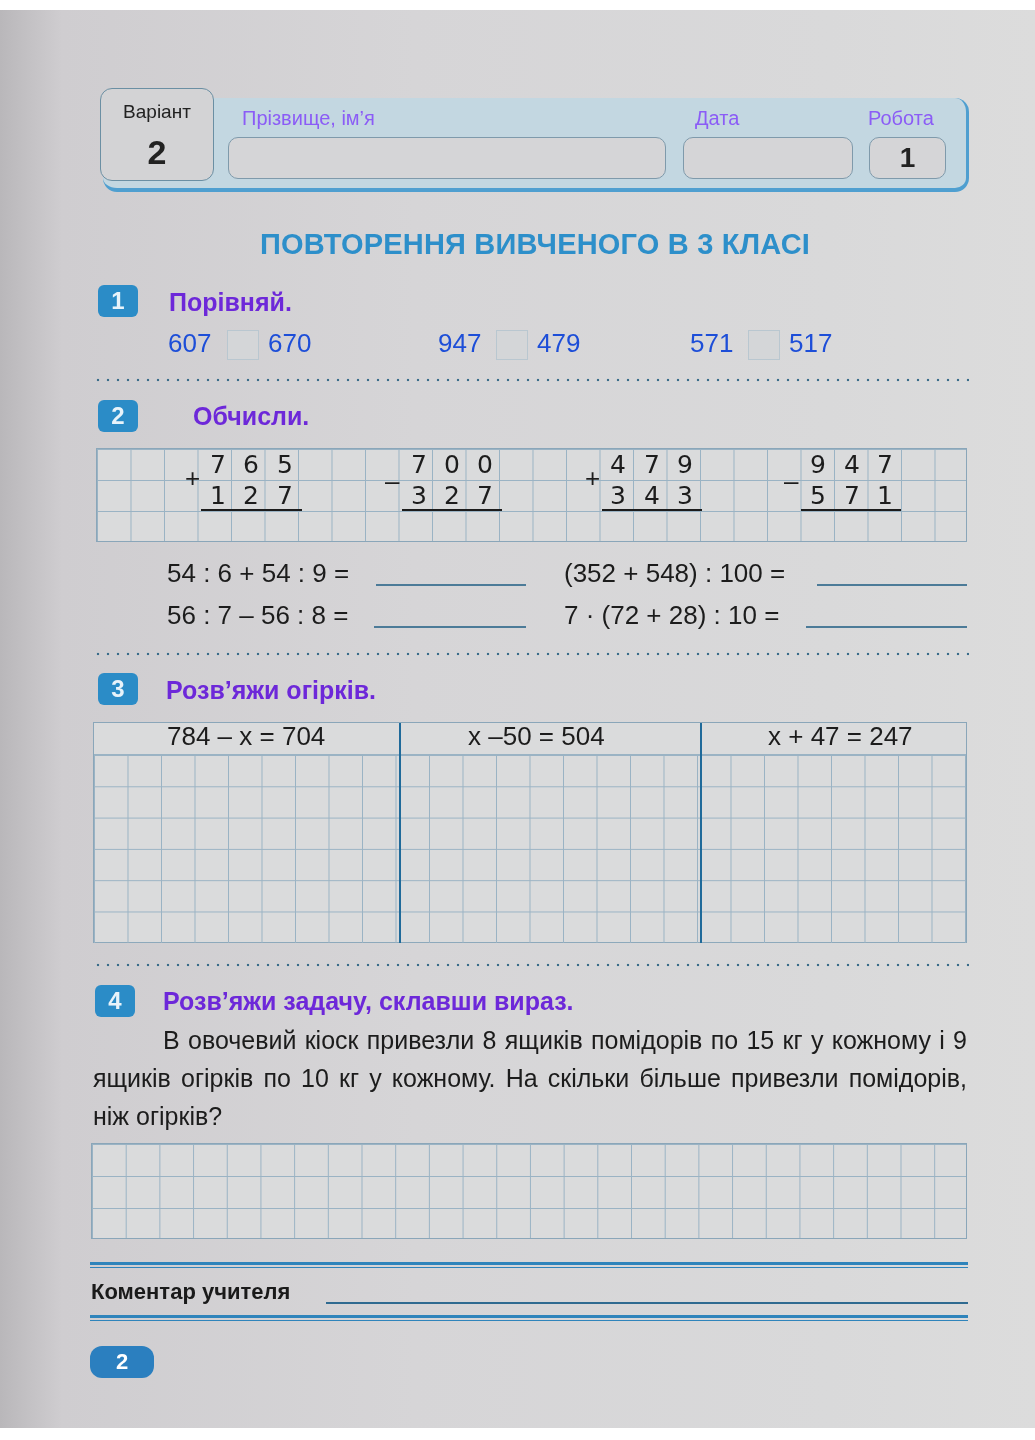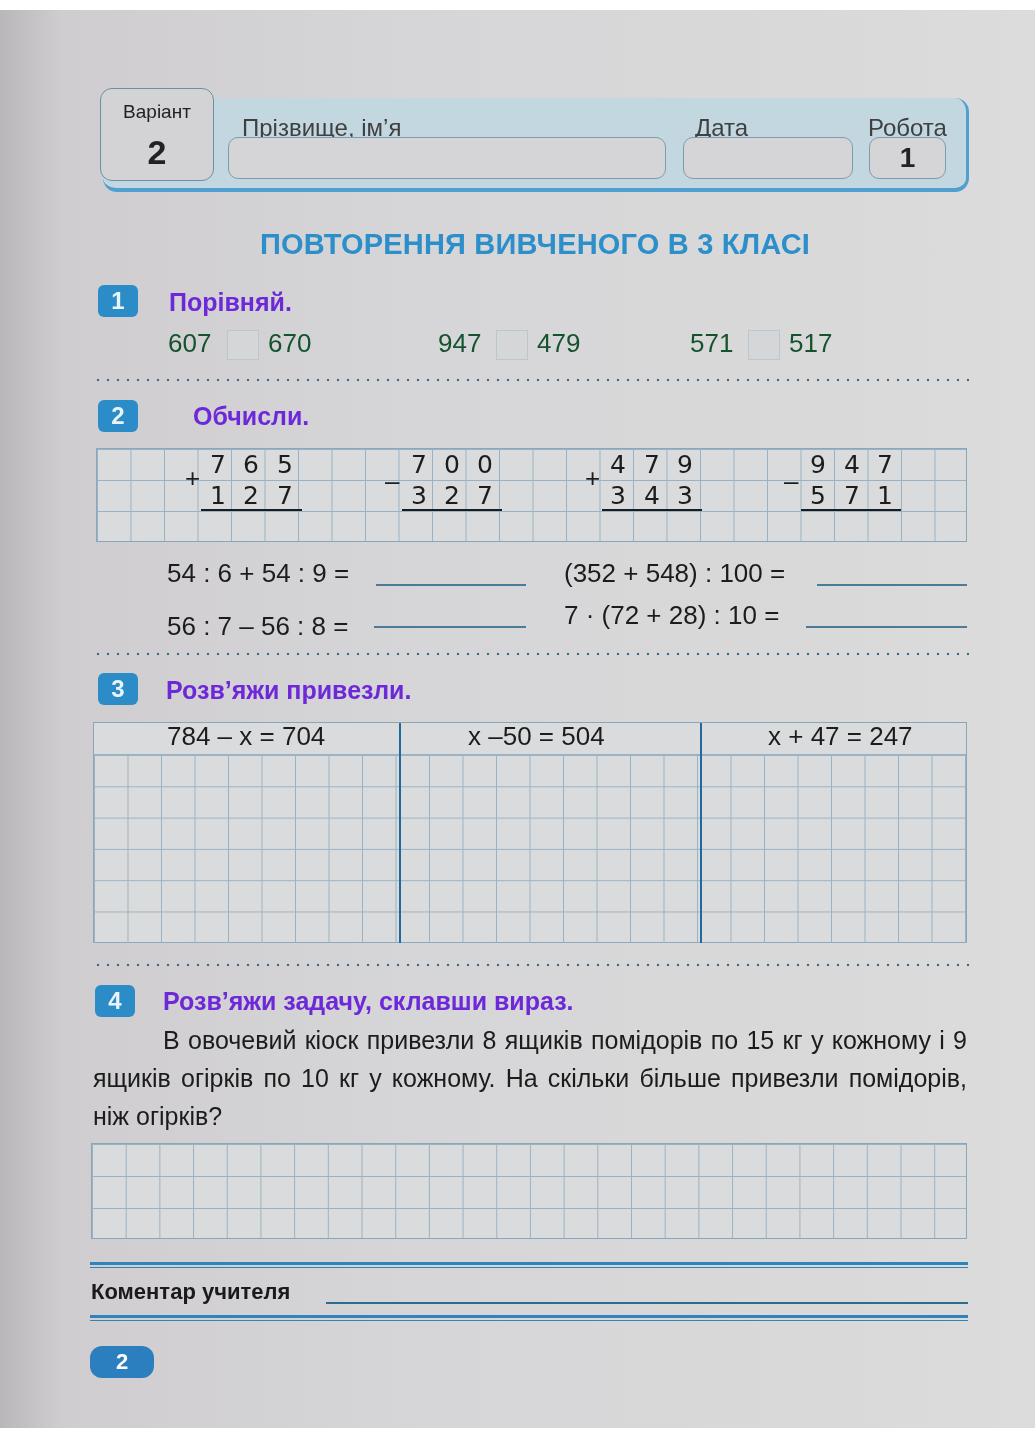--- a/index.html
+++ b/index.html
@@ -17,21 +17,21 @@
       background: #c3d7e1; border-radius: 14px;
       border-right: 3px solid #4f9fd0; border-bottom: 4px solid #4f9fd0;
     }
     .variant-box {
       position: absolute; left: 100px; top: 88px; width: 114px; height: 93px;
       background: #d3d3d5; border: 1.5px solid #6b8fa3; border-radius: 12px;
       text-align: center;
     }
     .variant-label { position: absolute; left: 0; right: 0; top: 12px; font-size: 19px; color: #222; }
     .variant-num { position: absolute; left: 0; right: 0; top: 44px; font-size: 34px; font-weight: bold; color: #222; }
-    .hdr-label { position: absolute; top: 114px; font-size: 24px; color: #404040; }
+    .hdr-label { position: absolute; top: 107px; font-size: 20px; color: #8b5cf6; }
     .hdr-field {
       position: absolute; top: 137px; height: 42px;
       background: #d5d5d7; border: 1.5px solid #7f9aab; border-radius: 10px;
     }
     .hdr-field .val { display: block; text-align: center; font-size: 28px; font-weight: bold; line-height: 40px; color: #222; }
 
     
     .title {
       position: absolute; left: 0; width: 1070px; top: 228px; text-align: center;
       font-size: 29px; font-weight: bold; color: #2d8fca; letter-spacing: 0.2px;
@@ -45,21 +45,21 @@
     }
     .task-title { position: absolute; font-size: 25px; font-weight: bold; color: #6d28d9; }
 
     .dots {
       position: absolute; left: 93px; width: 876px; height: 4px;
       background-image: radial-gradient(circle, #3a6d8a 1.3px, transparent 1.6px);
       background-size: 10px 4px; background-repeat: repeat-x;
     }
 
     
-    .cmp { position: absolute; top: 328px; font-size: 26px; color: #14532d; }
+    .cmp { position: absolute; top: 328px; font-size: 26px; color: #1d4ed8; }
     .cmp-box {
       position: absolute; top: 330px; width: 32px; height: 30px;
       border: 1px solid #b9c7d0; background: #d4d6d8;
     }
 
     
     .grid {
       position: absolute; border: 1px solid #8aa6b9;
       background-color: #dadbdc;
       background-image:
@@ -183,29 +183,29 @@
 <div class="col-num" style="left:877px; top:450px;">7</div>
 <div class="col-num" style="left:810px; top:481px;">5</div>
 <div class="col-num" style="left:844px; top:481px;">7</div>
 <div class="col-num" style="left:877px; top:481px;">1</div>
 <div class="col-line" style="left:801px; top:509px; width:100px;"></div>
 
 <div class="expr" style="left:167px; top:558px;">54 : 6 + 54 : 9 =</div>
 <div class="ans-line" style="left:376px; top:584px; width:150px;"></div>
 <div class="expr" style="left:564px; top:558px;">(352 + 548) : 100 =</div>
 <div class="ans-line" style="left:817px; top:584px; width:150px;"></div>
-<div class="expr" style="left:167px; top:600px;margin-top:11px;">56 : 7 – 56 : 8 =</div>
+<div class="expr" style="left:167px; top:600px;">56 : 7 – 56 : 8 =</div>
 <div class="ans-line" style="left:374px; top:626px; width:152px;"></div>
 <div class="expr" style="left:564px; top:600px;">7 · (72 + 28) : 10 =</div>
 <div class="ans-line" style="left:806px; top:626px; width:161px;"></div>
 
 <div class="dots" style="top:652px;"></div>
 
 <div class="task-badge" style="left:98px; top:673px;">3</div>
-<div class="task-title" style="left:166px; top:676px;">Розв’яжи привезли.</div>
+<div class="task-title" style="left:166px; top:676px;">Розв’яжи огірків.</div>
 
 <div class="eq-wrap">
   <div class="eq-head" style="left:0; width:872px;"></div>
   <div class="eq-grid" style="left:0; width:872px;"></div>
   <div class="eq-divider" style="left:305px;"></div>
   <div class="eq-divider" style="left:606px;"></div>
 </div>
 <div class="eq-text" style="left:167px;">784 – x = 704</div>
 <div class="eq-text" style="left:468px; font-style:normal;">x –50 = 504</div>
 <div class="eq-text" style="left:768px;">x + 47 = 247</div>

